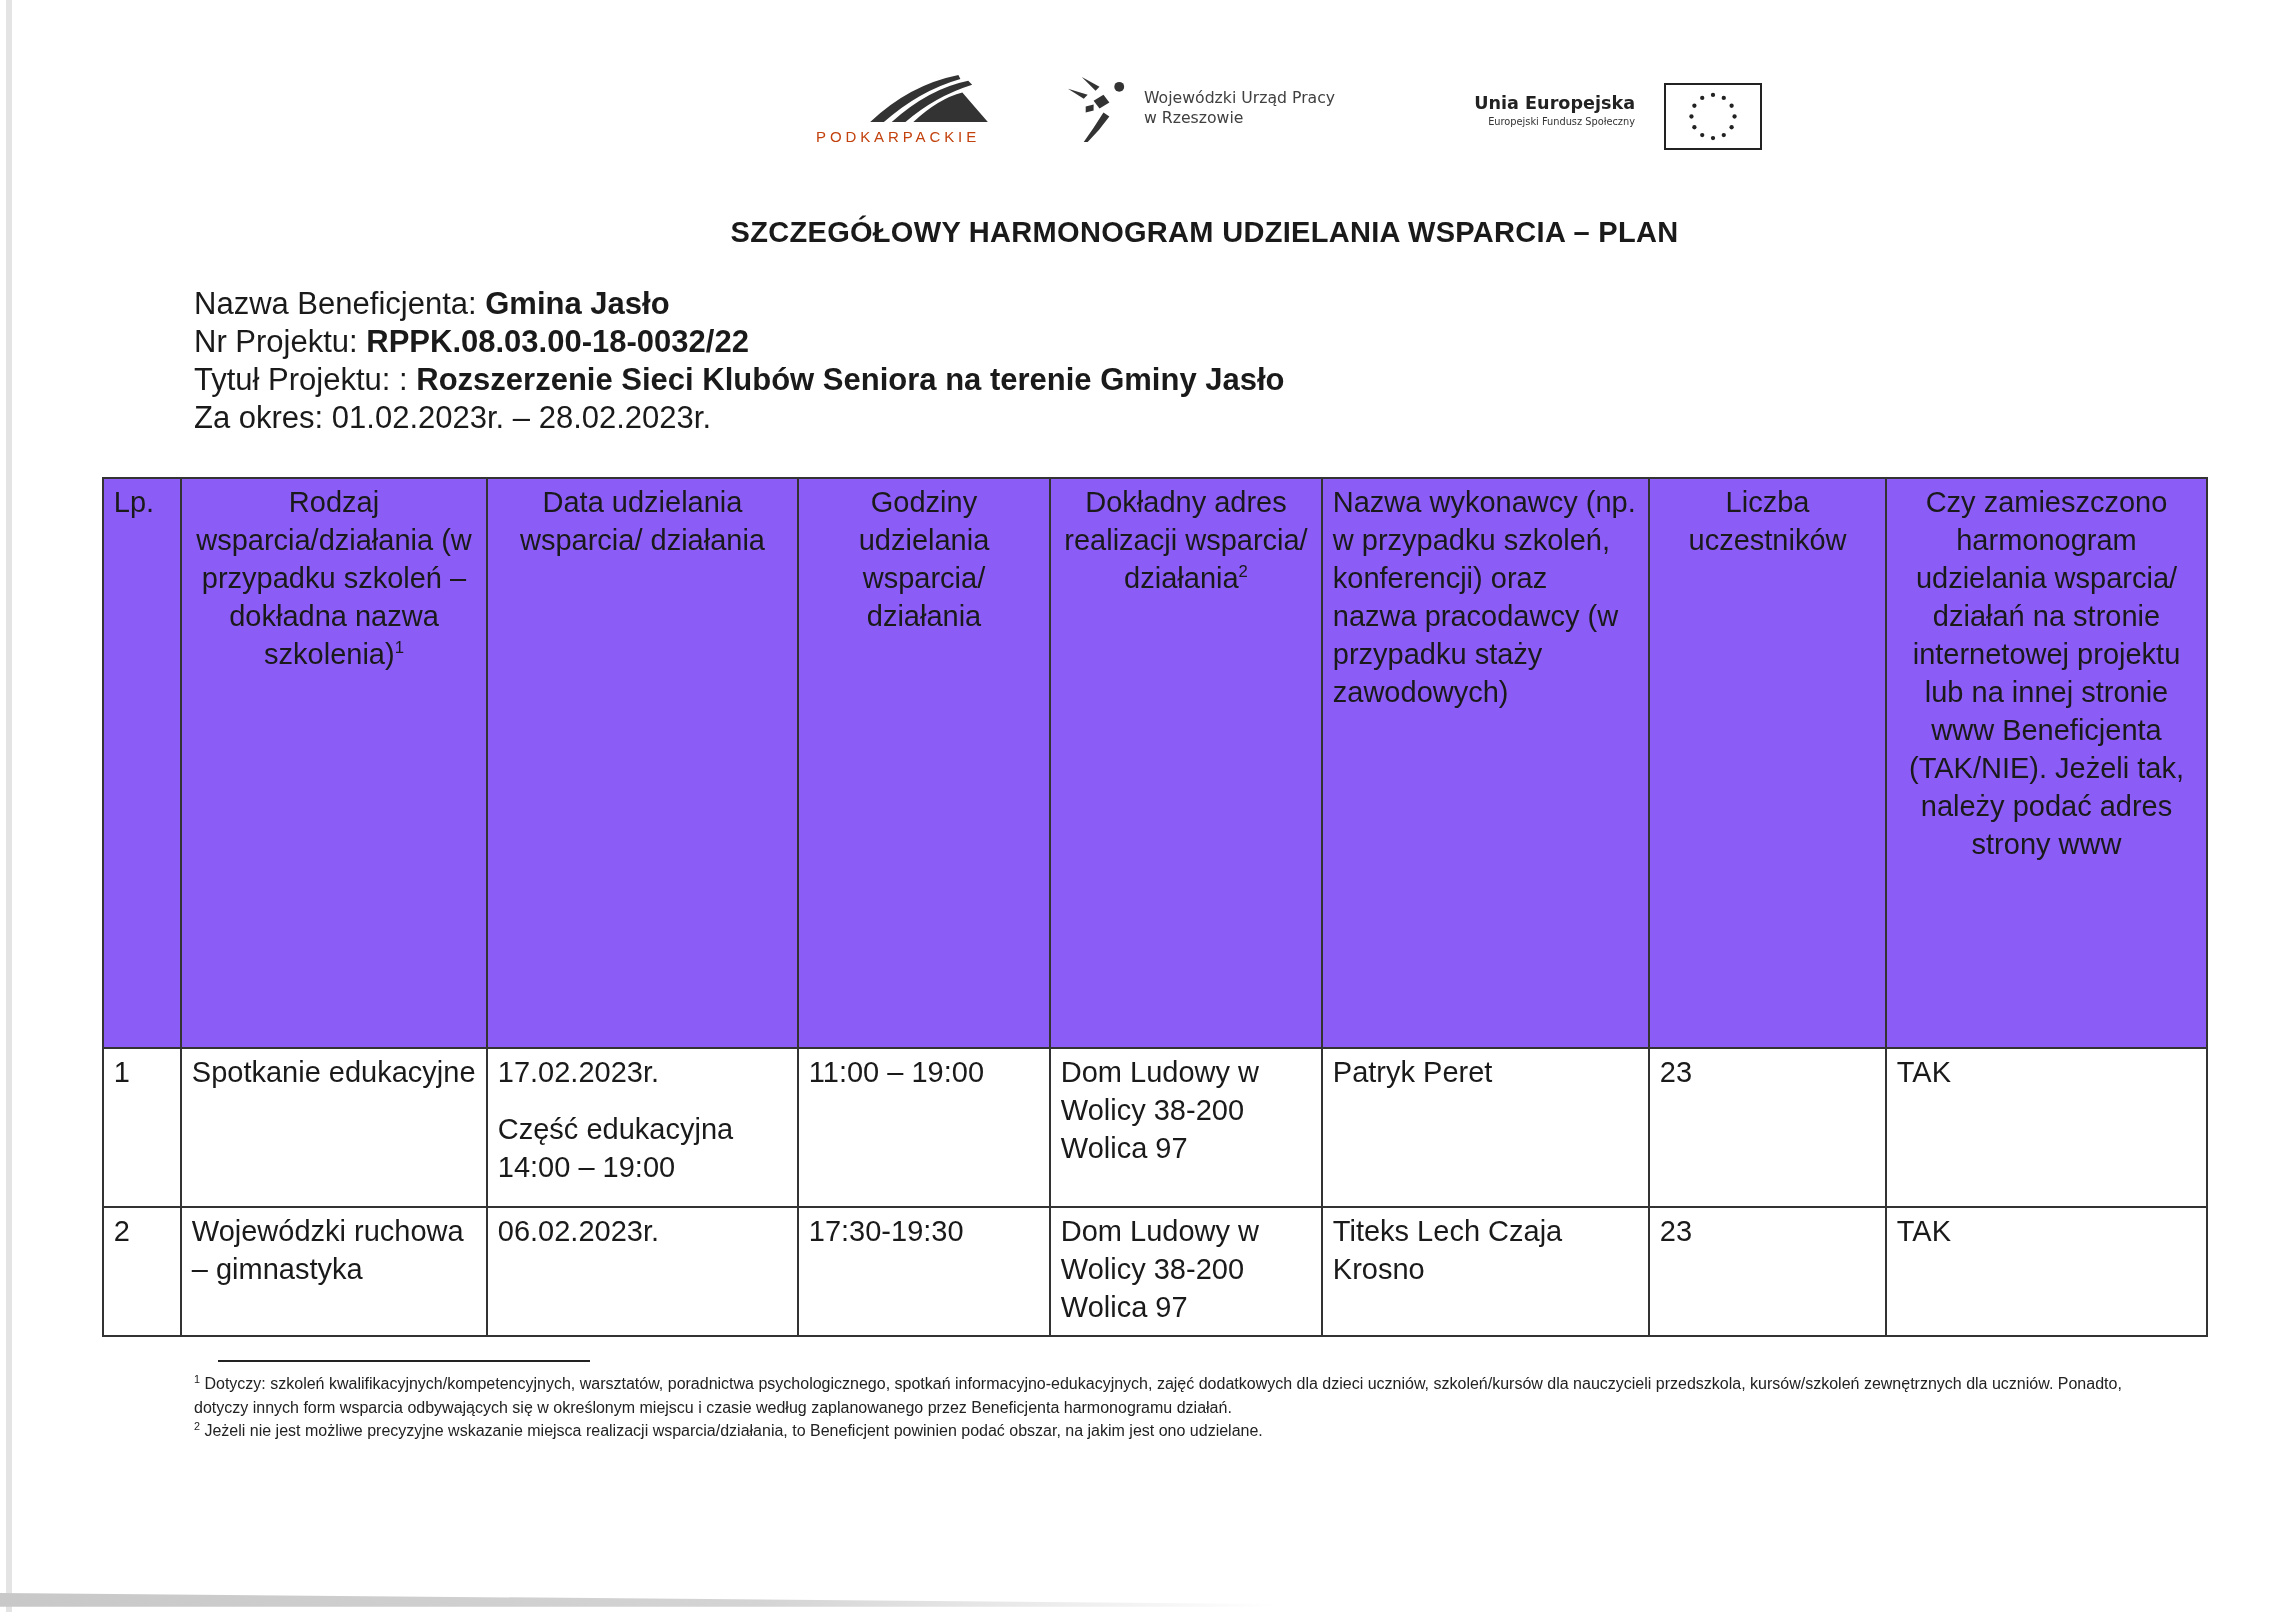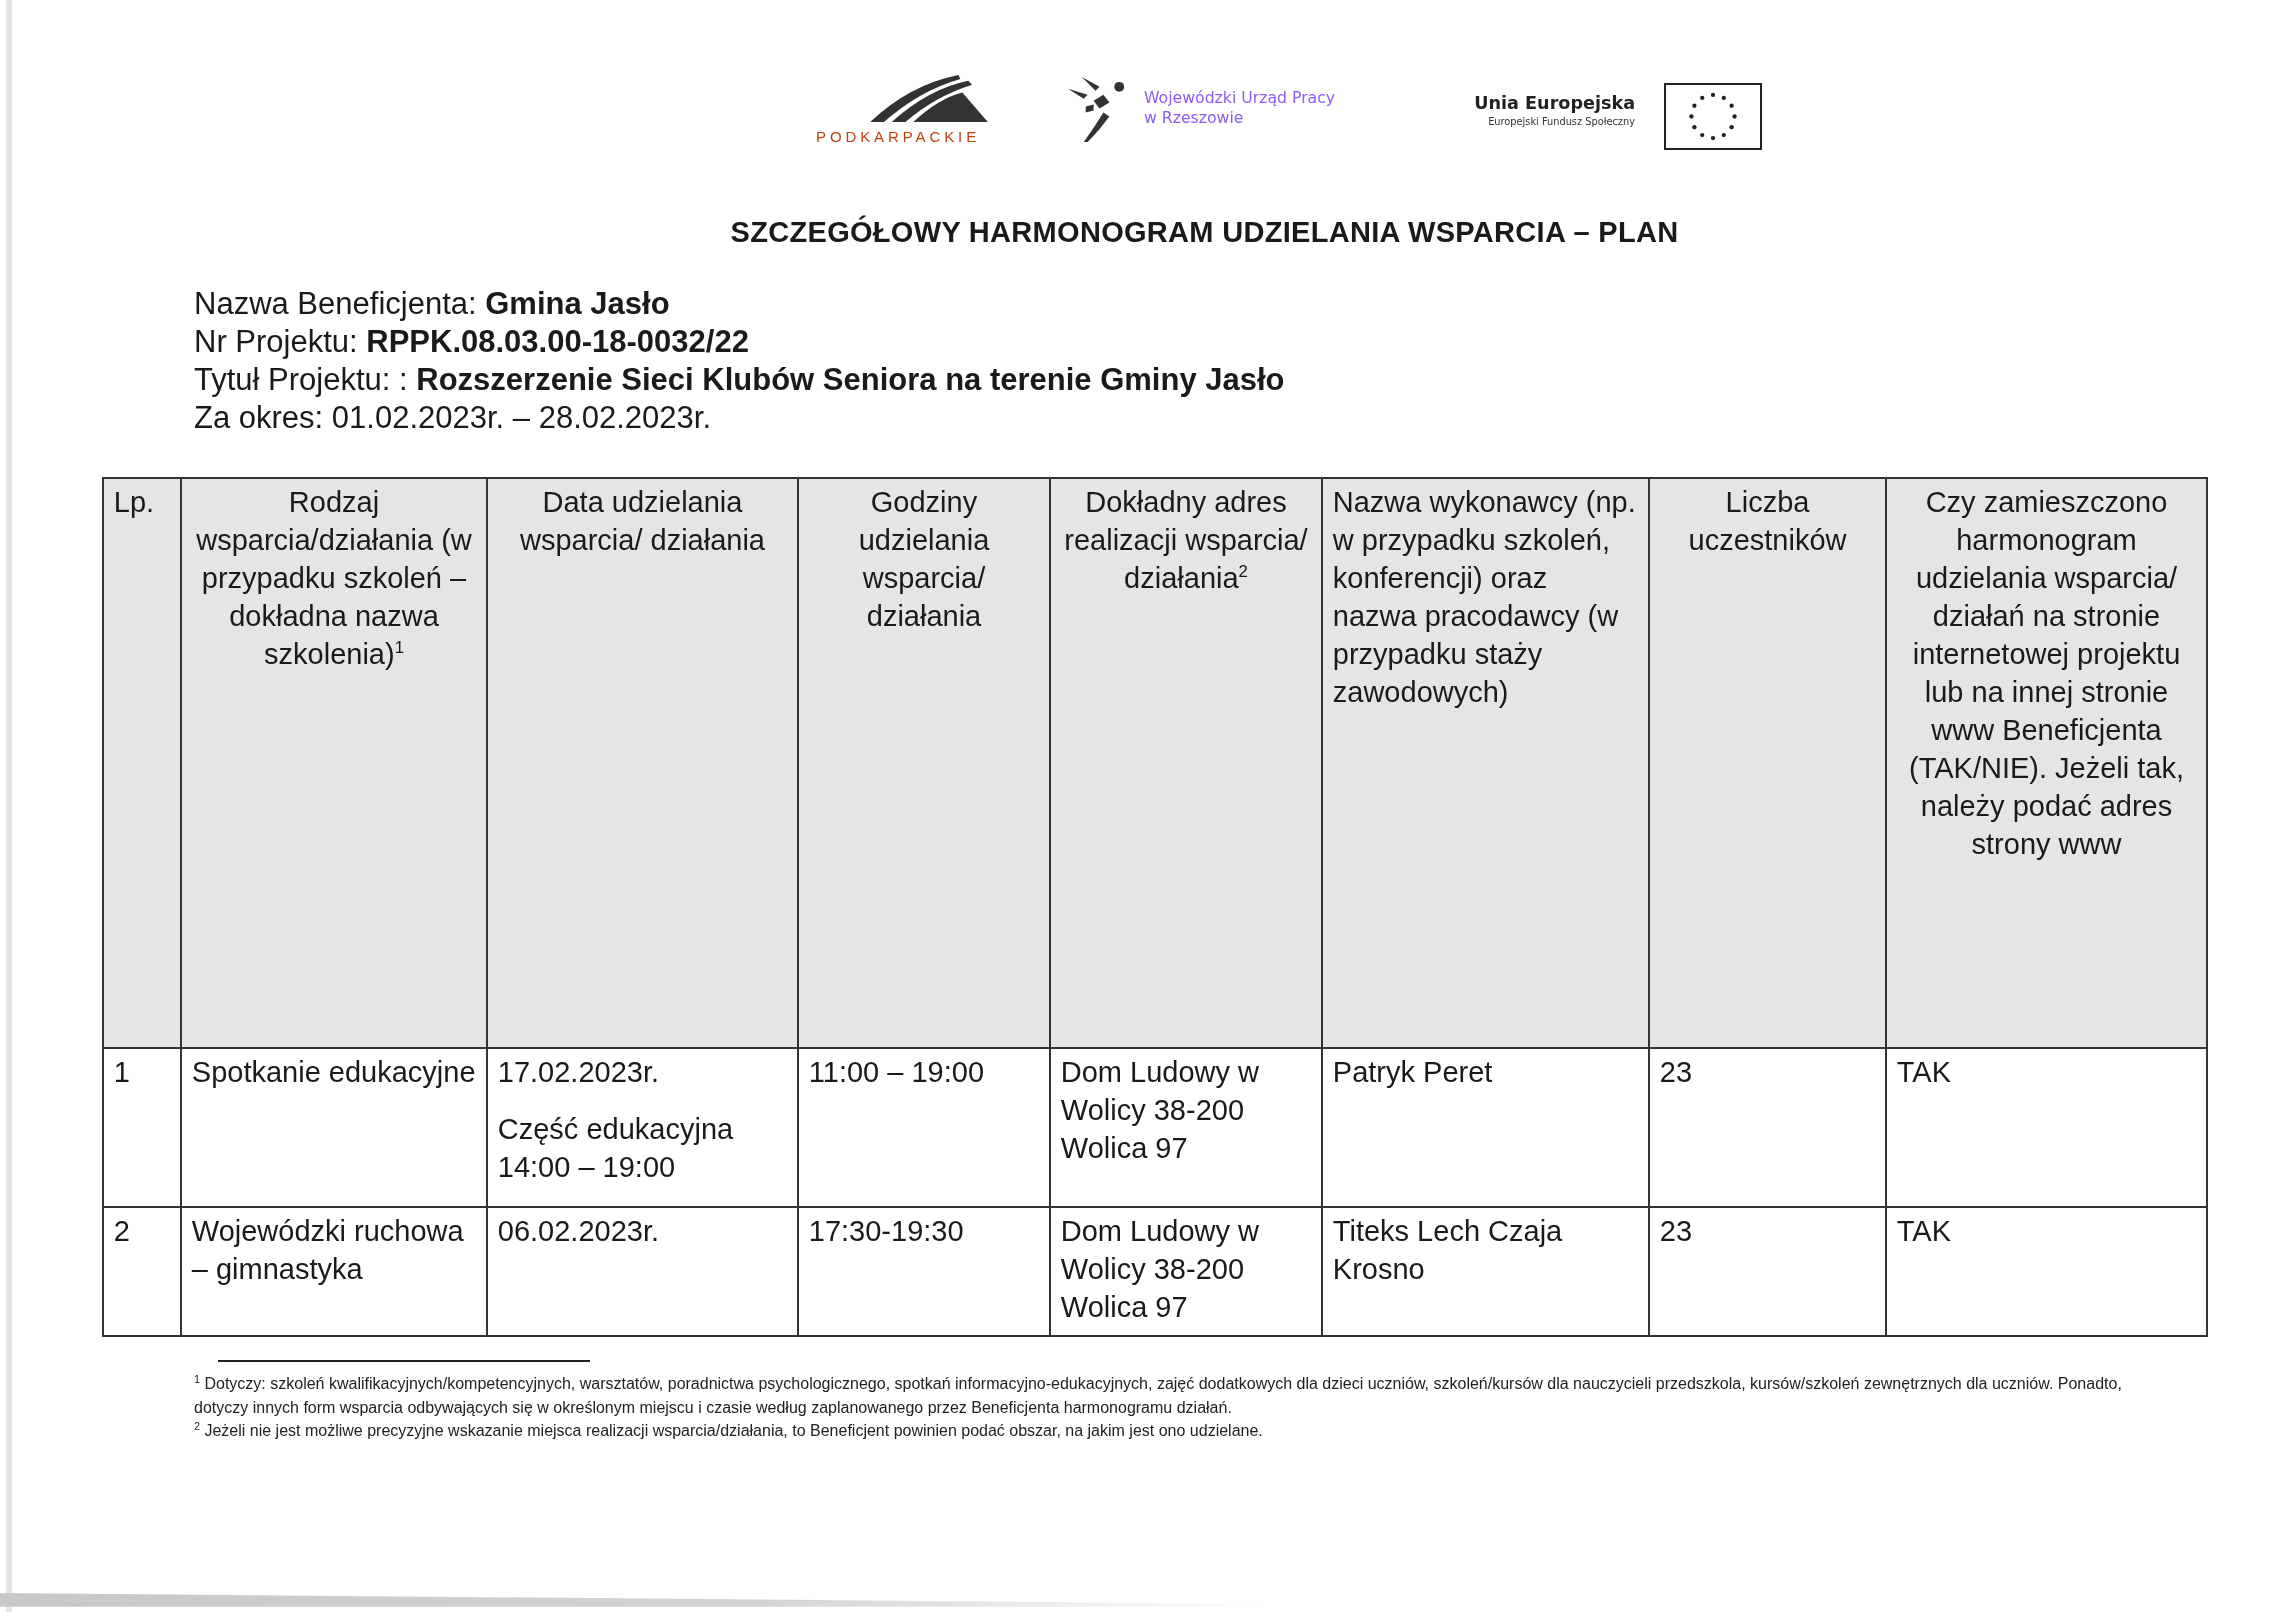--- a/index.html
+++ b/index.html
@@ -18,35 +18,35 @@
   .fe-logo { left: 0; top: 7.8px; width: 235px; height: 88px; }
   .fe-mark { position: absolute; left: 3.9px; top: 0; width: 41px; height: 86px; }
   .fe-text { position: absolute; left: 71px; top: 15.7px; font-family: "DejaVu Sans", sans-serif; color: #2a2a2a; }
   .fe-text .l1, .fe-text .l2 { font-size: 18.6px; font-weight: bold; line-height: 20.6px; }
   .fe-text .l3 { font-size: 10.8px; line-height: 17.6px; }
   .pk-logo { left: 279px; top: 5.9px; width: 216px; height: 88px; }
   .pk-mark { position: absolute; left: 54px; top: 0; width: 118px; height: 51px; }
   .pk-text { position: absolute; left: 0; top: 55px; font-size: 15px; letter-spacing: 3.9px; color: #c2410c; }
   .wup-logo { left: 519px; top: 7.8px; width: 323px; height: 78px; }
   .wup-mark { position: absolute; left: 9.8px; top: 0; width: 69px; height: 69px; }
-  .wup-text { position: absolute; left: 88px; top: 13.7px; font-family: "DejaVu Sans", sans-serif; font-size: 15.7px; line-height: 19.6px; color: #8b5cf6; }
+  .wup-text { position: absolute; left: 88px; top: 13.7px; font-family: "DejaVu Sans", sans-serif; font-size: 15.7px; line-height: 19.6px; color: #404040; }
   .ue-logo { left: 882px; top: 11.8px; width: 343px; height: 78px; }
   .ue-text { position: absolute; right: 127px; top: 13.7px; text-align: right; font-family: "DejaVu Sans", sans-serif; }
   .ue-text .l1 { font-size: 17.6px; font-weight: bold; color: #222; line-height: 23.5px; white-space: nowrap; }
   .ue-text .l2 { font-size: 9.8px; color: #333; white-space: nowrap; }
   .eu-flag { position: absolute; right: 0; top: 3.9px; width: 98px; height: 67px; border: 2px solid #222; box-sizing: border-box; }
 
   .title { position: absolute; top: 216px; left: 0; width: 2291px; text-align: center; font-size: 29px; font-weight: bold; letter-spacing: 0.3px; padding-left: 118px; box-sizing: border-box; }
   .meta { position: absolute; left: 194px; top: 285px; font-size: 31px; line-height: 38px; }
   .meta b { font-weight: bold; }
 
   
   table.sched { position: absolute; left: 102px; top: 477px; width: 2104px; border-collapse: collapse; table-layout: fixed; }
   table.sched td, table.sched th { border: 2px solid #333; vertical-align: top; font-size: 29px; line-height: 38px; padding: 3.9px 9.8px 0 9.8px; font-weight: normal; }
-  table.sched thead th { background: #e5e5e5; text-align: center; height: 564px; }
+  table.sched thead th { background: #8b5cf6; text-align: center; height: 564px; }
   table.sched thead th.left { text-align: left; }
   table.sched tbody td { text-align: left; }
   table.sched tbody tr.r1 td { height: 153px; }
   table.sched tbody tr.r2 td { height: 123px; }
   sup { font-size: 16.7px; line-height: 0; vertical-align: super; }
   .gap { height: 19.6px; }
 
   .fn-rule { position: absolute; left: 218px; top: 1360px; width: 372px; height: 2px; background: #222; }
   .footnotes { position: absolute; left: 194px; top: 1372px; width: 1960px; font-size: 16px; line-height: 23.5px; color: #222; }
   .footnotes sup { font-size: 10.8px; }

